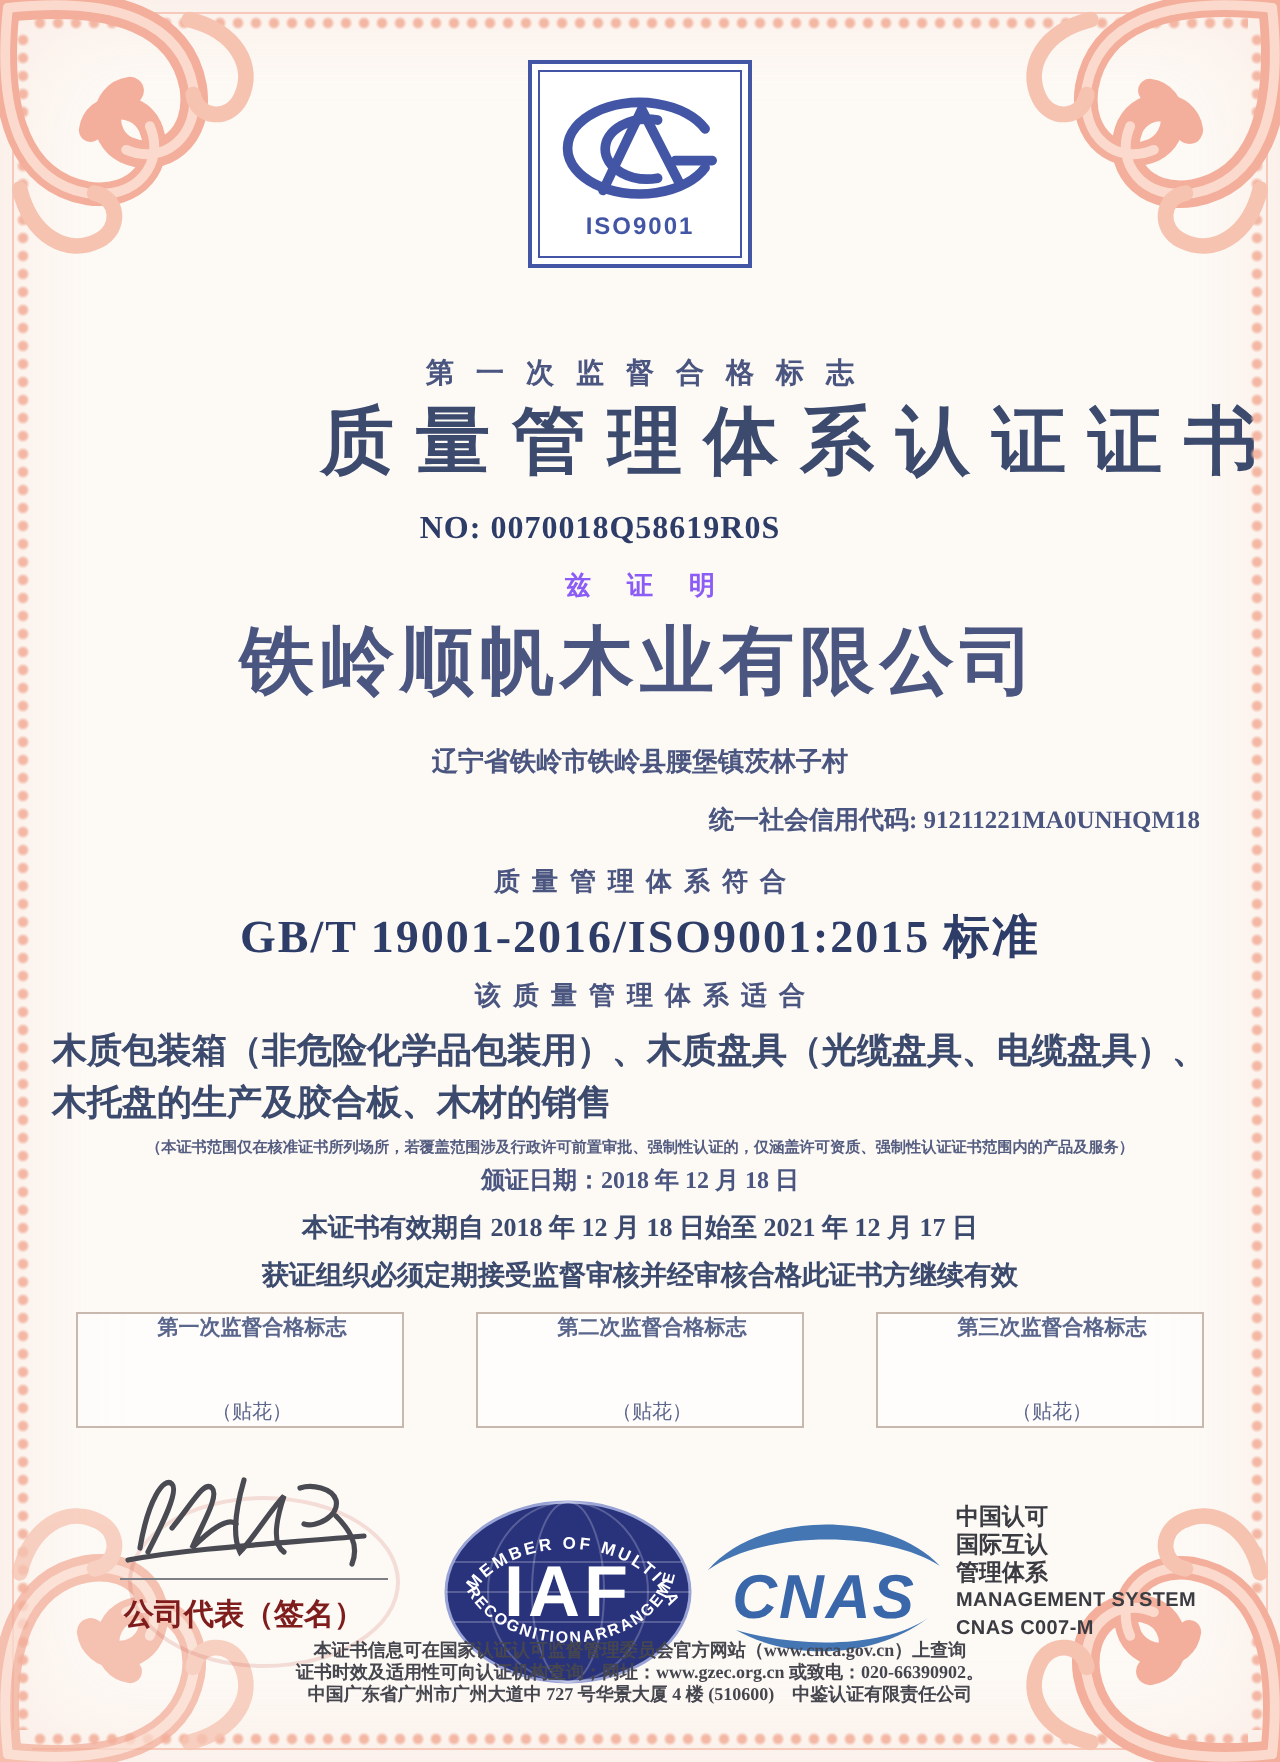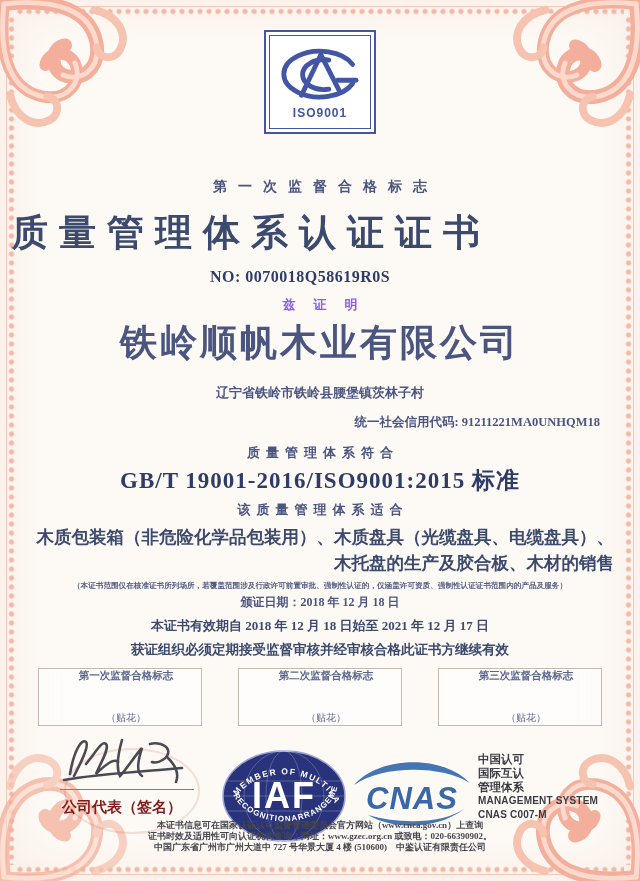--- a/index.html
+++ b/index.html
@@ -30,38 +30,38 @@
   .corner-bl { bottom:0; left:0; transform:rotate(270deg); }
   
   .iso-box { width:102px; height:94px; margin:30px auto 0; border:2px solid #4356a6; padding:3px; background:#fff; }
   .iso-inner { border:1.5px solid #4356a6; width:100%; height:100%; box-sizing:border-box;
     display:flex; flex-direction:column; align-items:center; justify-content:center; }
   .iso-label { font-size:12px; font-weight:bold; color:#4356a6; letter-spacing:1px; margin-top:1px;
     font-family:"Liberation Sans","DejaVu Sans",sans-serif; }
   
   .issuer { margin-top:44px; text-align:center; font-size:14px; font-weight:bold;
     letter-spacing:11px; color:#4b5680; text-indent:11px; }
-  .title { margin-top:12px; text-align:left; font-size:37px; font-weight:bold;
+  .title { text-align:right; font-size:37px; font-weight:bold;
     letter-spacing:11px; color:#3c4a6e; text-indent:11px; }
   .cert-no { margin-top:10px; text-align:center; padding-right:40px; font-size:16px;
     font-weight:bold; color:#2e3c68; letter-spacing:.5px; }
   .hereby { margin-top:10px; text-align:center; font-size:13px; font-weight:bold;
     letter-spacing:18px; text-indent:18px; color:#8b5cf6; }
   .company { margin-top:4px; text-align:center; font-size:37px; font-weight:bold;
     letter-spacing:3px; color:#4b5680; }
   .address { margin-top:16px; text-align:center; font-size:13px; font-weight:bold; color:#4b5680; }
   .credit { margin-top:12px; text-align:right; padding-right:40px; font-size:12.5px;
     font-weight:bold; color:#4b5680; }
   .conform { margin-top:13px; text-align:center; font-size:13px; font-weight:bold;
     letter-spacing:6px; text-indent:6px; color:#4b5680; }
   .standard { margin-top:3px; text-align:center; font-size:23px; font-weight:bold;
     letter-spacing:1px; color:#2e3c68; }
   .scope-intro { margin-top:5px; text-align:center; font-size:13px; font-weight:bold;
     letter-spacing:6px; text-indent:6px; color:#4b5680; }
-  .scope { margin-top:5px; text-align:right; font-size:17.5px; font-weight:bold;
+  .scope { margin-top:5px; text-align:left; font-size:17.5px; font-weight:bold;
     line-height:26px; padding:0 26px; color:#3c4a6e; }
   .disclaimer { margin-top:4px; text-align:center; font-size:8px; font-weight:bold;
     color:#555d80; transform:scale(.95); }
   .issue-date { margin-top:3px; text-align:center; font-size:12px; font-weight:bold; color:#4b5680; }
   .validity { margin-top:6px; text-align:center; font-size:13px; font-weight:bold; color:#3c4a6e; }
   .supervision { margin-top:6px; text-align:center; font-size:13.5px; font-weight:bold; color:#3c4a6e; }
   
   .stamps { margin-top:9px; display:flex; justify-content:center; gap:36px; }
   .stamp-box { width:150px; height:56px; border:1px solid #c9b8ae; background:rgba(255,255,255,.5);
     display:flex; flex-direction:column; align-items:center; justify-content:space-between; gap:3px;padding-left:12px; }

